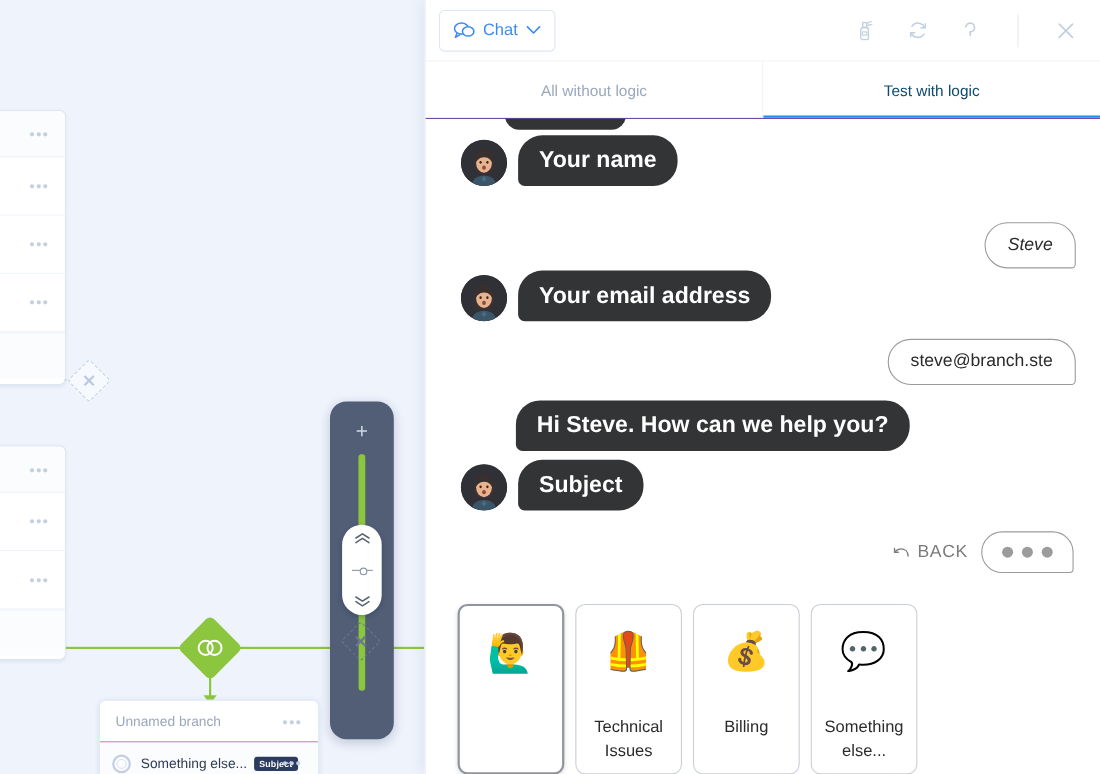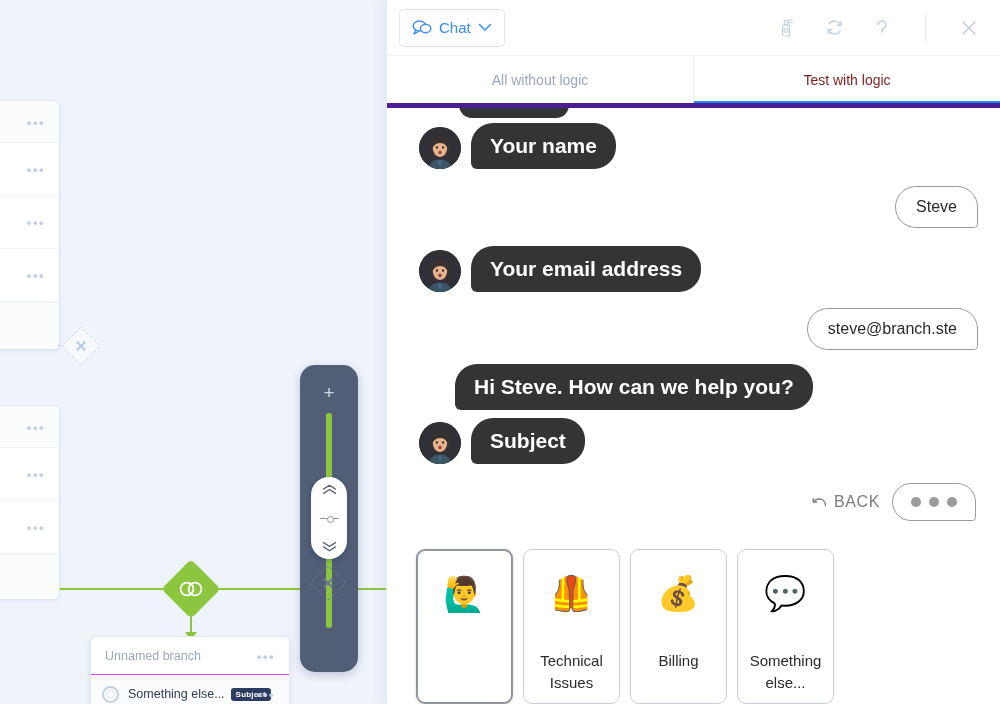--- a/index.html
+++ b/index.html
@@ -230,29 +230,29 @@
   .hdr-icon {
     width: 22px; height: 22px;
     display: flex; align-items: center; justify-content: center;
     color: #c2cfe0;
   }
   .hdr-divider {
     width: 1px; height: 30px; background: #e4eaf3; margin: 0 6px;
   }
 
   
-  .tabs { height: 52px; flex: none; display: flex; border-bottom: 5px solid #4c1d95; }
+  .tabs { height: 52px; flex: none; display: flex; border-bottom: 1px solid #4c1d95; }
   .tab {
     flex: 1; display: flex; align-items: center; justify-content: center;
     font-size: 14px; color: #9aa8bd;
     border-right: 1px solid #eef2f7;
     background: #fff;
   }
   .tab:last-child { border-right: none; }
-  .tab.active { color: #7f1d1d; box-shadow: inset 0 -2px 0 #1f8af0; }
+  .tab.active { color: #0c4a6e; box-shadow: inset 0 -2px 0 #1f8af0; }
 
   
   .chat-body {
     flex: 1; position: relative; overflow: hidden;
     padding: 0 20px;
   }
   .msg-row { display: flex; align-items: flex-end; }
   .msg-row.right { justify-content: flex-end; }
   .avatar {
     width: 42px; height: 42px; border-radius: 50%;
@@ -481,21 +481,21 @@
             <ellipse cx="17.9" cy="20.6" rx="1.05" ry="1.25" fill="#2e2420"></ellipse>
             <ellipse cx="24.1" cy="20.6" rx="1.05" ry="1.25" fill="#2e2420"></ellipse>
             <ellipse cx="21" cy="25.4" rx="1.7" ry="1.9" fill="#8c4a42"></ellipse>
             <path d="M10 42 C10 35.5 15 32.5 21 32.5 C27 32.5 32 35.5 32 42 Z" fill="#3b5668"></path>
             <path d="M21 32.5 L18.6 36 L21 38.5 L23.4 36 Z" fill="#4a6a80"></path>
           </svg>
         </span>
         <div class="bubble-bot">Your name</div>
       </div>
 
-      <div class="msg-row right" style="position:absolute; right:22px; top:78px;">
+      <div class="msg-row right" style="position:absolute; right:22px; top:94px;font-style:italic;">
         <div class="bubble-user">Steve</div>
       </div>
 
       <div class="msg-row" style="position:absolute; left:32px; top:138px;">
         <span class="avatar">
           <svg width="42" height="42" viewBox="0 0 42 42" aria-hidden="true">
             <circle cx="21" cy="21" r="21" fill="#2f3136"></circle>
             <path d="M21 9 C27 9 30 13 30 19 L30 24 C30 29 26 32 21 32 C16 32 12 29 12 24 L12 19 C12 13 15 9 21 9 Z" fill="#3a3034"></path>
             <ellipse cx="21" cy="21" rx="7.2" ry="9" fill="#e8b38d"></ellipse>
             <path d="M13.2 19 C13.2 11.5 17 8.5 21 8.5 C25 8.5 28.8 11.5 28.8 19 L28.8 21 C27 19 26 16 21 16 C16.5 16 15 19 13.2 21 Z" fill="#38302f"></path>
@@ -506,21 +506,21 @@
             <path d="M21 32.5 L18.6 36 L21 38.5 L23.4 36 Z" fill="#4a6a80"></path>
           </svg>
         </span>
         <div class="bubble-bot">Your email address</div>
       </div>
 
       <div class="msg-row right" style="position:absolute; right:22px; top:200px;">
         <div class="bubble-user">steve@branch.ste</div>
       </div>
 
-      <div class="msg-row" style="position:absolute; left:68px; top:256px;">
+      <div class="msg-row" style="position:absolute; left:82px; top:256px;">
         <div class="bubble-bot">Hi Steve. How can we help you?</div>
       </div>
 
       <div class="msg-row" style="position:absolute; left:32px; top:310px;">
         <span class="avatar">
           <svg width="42" height="42" viewBox="0 0 42 42" aria-hidden="true">
             <circle cx="21" cy="21" r="21" fill="#2f3136"></circle>
             <path d="M21 9 C27 9 30 13 30 19 L30 24 C30 29 26 32 21 32 C16 32 12 29 12 24 L12 19 C12 13 15 9 21 9 Z" fill="#3a3034"></path>
             <ellipse cx="21" cy="21" rx="7.2" ry="9" fill="#e8b38d"></ellipse>
             <path d="M13.2 19 C13.2 11.5 17 8.5 21 8.5 C25 8.5 28.8 11.5 28.8 19 L28.8 21 C27 19 26 16 21 16 C16.5 16 15 19 13.2 21 Z" fill="#38302f"></path>

